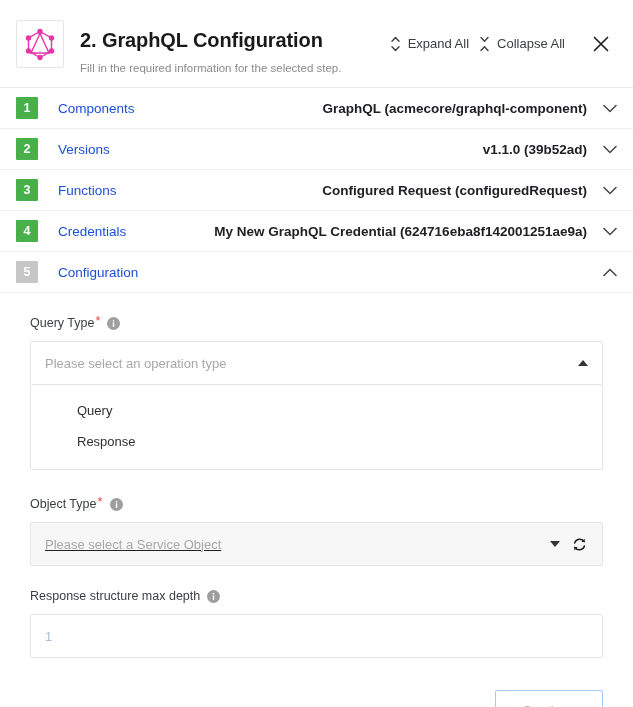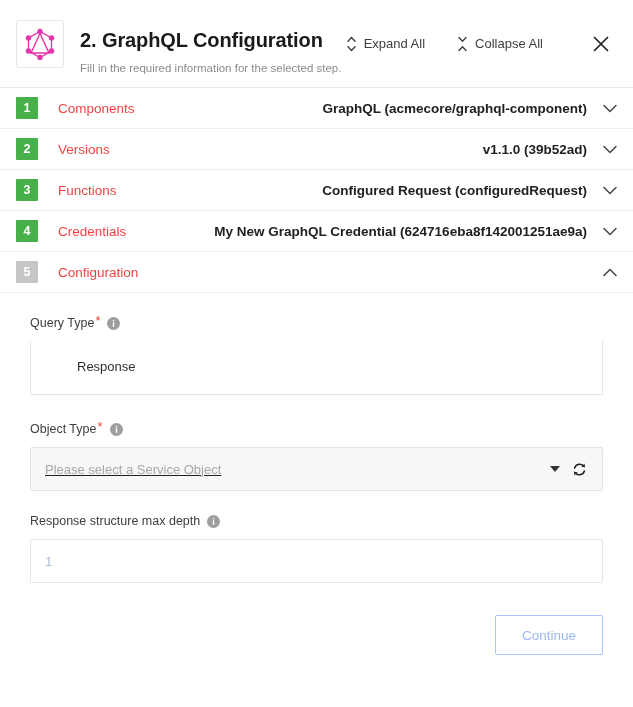--- a/index.html
+++ b/index.html
@@ -43,21 +43,21 @@
   .subtitle {
     font-size: 11.5px;
     color: #8b8b8b;
     line-height: 16px;
     margin-top: 8px;
     white-space: nowrap;
   }
   .header-actions {
     display: flex;
     align-items: center;
-    gap: 28px;
+    gap: 6px;
     flex: 0 0 auto;
     margin-right: 4px;
   }
   .hdr-btn {
     display: flex;
     align-items: center;
     gap: 7px;
     font-size: 13px;
     color: #3c4043;
     cursor: pointer;
@@ -93,21 +93,21 @@
     color: #fff;
     font-size: 12.5px;
     font-weight: bold;
     border-radius: 1px;
   }
   .badge.green { background: #47b04b; }
   .badge.gray  { background: #c6c6c6; }
   .acc-label {
     margin-left: 20px;
     font-size: 13.5px;
-    color: #ef4444;
+    color: #1d4ed8;
     flex: 0 0 auto;
   }
   .acc-value {
     margin-left: auto;
     font-size: 13.5px;
     font-weight: bold;
     color: #202124;
     text-align: right;
     white-space: nowrap;
     padding-right: 16px;
@@ -352,22 +352,27 @@
       <span class="req-star">*</span>
       <span class="info-icon">
         <svg width="13" height="13" viewBox="0 0 13 13">
           <circle cx="6.5" cy="6.5" r="6.5" fill="#9e9e9e"></circle>
           <rect x="5.8" y="5.2" width="1.4" height="4.6" fill="#fff"></rect>
           <rect x="5.8" y="2.9" width="1.4" height="1.5" fill="#fff"></rect>
         </svg>
       </span>
     </div>
 
+    <div class="select-box">
+      <span class="select-placeholder">Please select an operation type</span>
+      <span class="caret-up"></span>
+    </div>
 
     <div class="dropdown-list">
+      <div class="dd-option">Query</div>
       <div class="dd-option">Response</div>
     </div>
   </div>
 
   <div class="spacer-24"></div>
 
   <div class="field">
     <div class="field-label">
       <span>Object Type</span>
       <span class="req-star">*</span>

